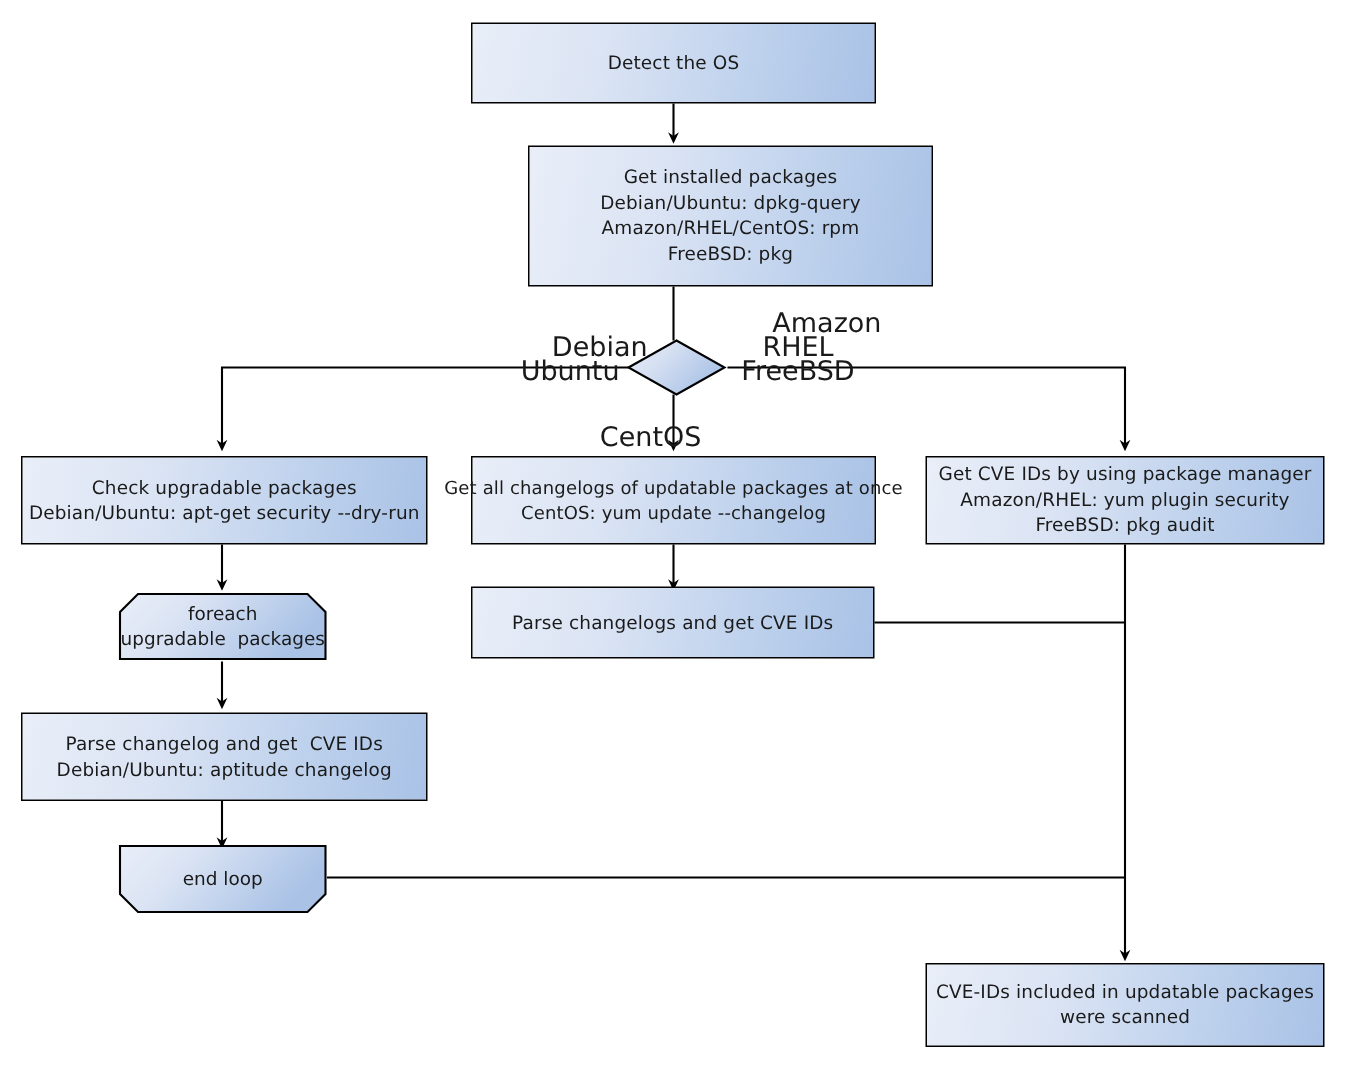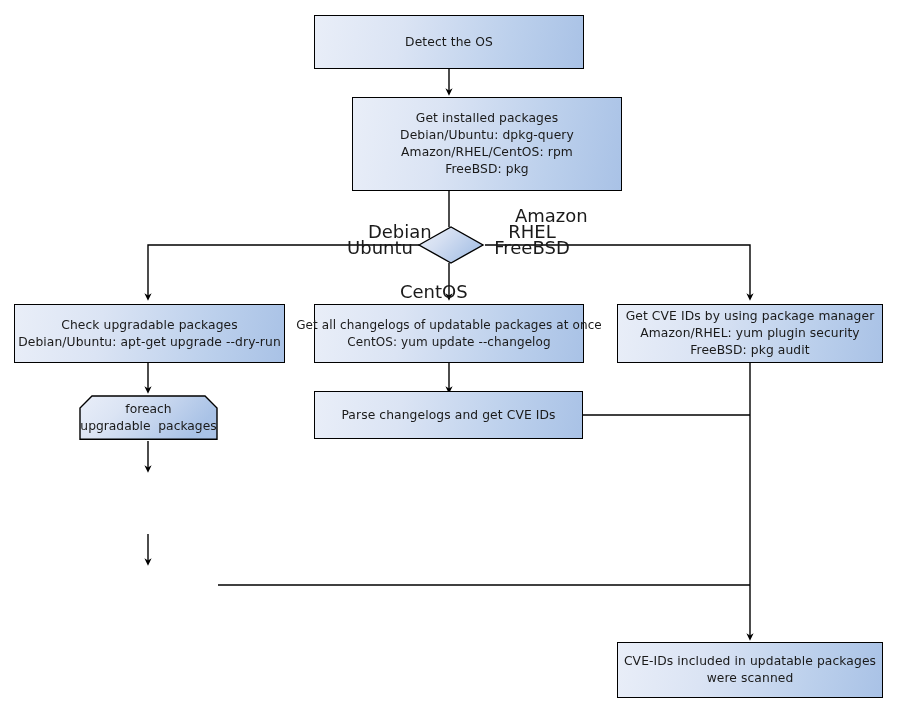--- a/index.html
+++ b/index.html
@@ -141,21 +141,21 @@
 RHEL
 FreeBSD</span>
   </div>
 
   <div class="edge-label" style="left:377px; top:268px; width:66px; text-align:center;">
     <span>CentOS</span>
   </div>
 
   <div class="node" style="left:14px; top:304px; width:271px; height:59px;">
     <span class="txt">Check upgradable packages
-Debian/Ubuntu: apt-get upgrade --dry-run</span>
+Debian/Ubuntu: apt-get security --dry-run</span>
   </div>
 
   <div class="node" style="left:314px; top:304px; width:270px; height:59px; font-size:12px;">
     <span class="txt">Get all changelogs of updatable packages at once
 CentOS: yum update --changelog</span>
   </div>
 
   <div class="node" style="left:617px; top:304px; width:266px; height:59px;">
     <span class="txt">Get CVE IDs by using package manager
 Amazon/RHEL: yum plugin security
@@ -174,20 +174,37 @@
       <path d="M1,44.3 L1,13 L13,1 L126,1 L138,13 L138,44.3 Z" fill="url(#gloop1)" stroke="#000000" stroke-width="1.4"></path>
     </svg>
     <span class="txt">foreach
 upgradable  packages</span>
   </div>
 
   <div class="node" style="left:314px; top:391px; width:269px; height:48px;">
     <span class="txt">Parse changelogs and get CVE IDs</span>
   </div>
 
-
+  <div class="node" style="left:14px; top:475px; width:271px; height:59px;">
+    <span class="txt">Parse changelog and get  CVE IDs
+Debian/Ubuntu: aptitude changelog</span>
+  </div>
+
+  <div class="loop" style="left:79px; top:563px; width:139px; height:46px;">
+    <svg width="139" height="46" viewBox="0 0 139 46" xmlns="http://www.w3.org/2000/svg">
+      <defs>
+        <linearGradient id="gloop2" x1="0" y1="0" x2="1" y2="0.3">
+          <stop offset="0%" stop-color="#e9eef8"></stop>
+          <stop offset="35%" stop-color="#dbe4f4"></stop>
+          <stop offset="100%" stop-color="#a9c2e6"></stop>
+        </linearGradient>
+      </defs>
+      <path d="M1,1 L138,1 L138,33 L126,45 L13,45 L1,33 Z" fill="url(#gloop2)" stroke="#000000" stroke-width="1.4"></path>
+    </svg>
+    <span class="txt">end loop</span>
+  </div>
 
   <div class="node" style="left:617px; top:642px; width:266px; height:56px;text-align:center;">
     <span class="txt">CVE-IDs included in updatable packages
 were scanned</span>
   </div>
 
 </div>
 
 </body></html>

